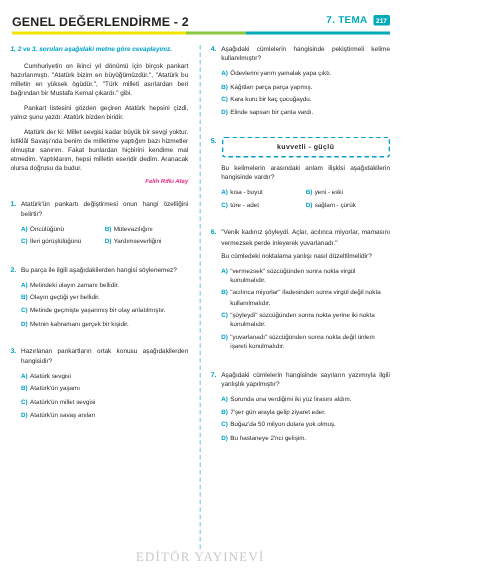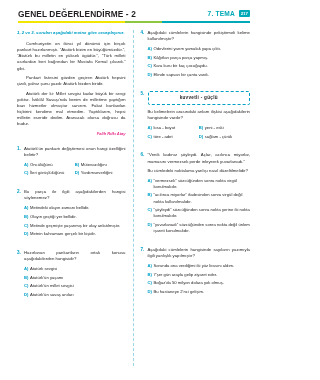--- a/index.html
+++ b/index.html
@@ -13,21 +13,21 @@
     font-family: "Liberation Sans", sans-serif;
     color: #231f20;
     position: relative;
     overflow: hidden;
   }
   .page {
     width: 267px;
     height: 380px;
     position: relative;
     box-sizing: border-box;
-    padding: 0 17px;
+    padding: 0 7px;
   }
 
   
   .header {
     position: relative;
     height: 24px;
     padding-top: 9px;
     box-sizing: border-box;
   }
   .header-title {
@@ -403,14 +403,15 @@
               <span class="opt-letter">D)</span>
               <span class="opt-text">Bu hastaneye 2'nci gelişim.</span>
             </div>
           </div>
         </div>
       </div>
 
     </div>
   </div>
 
+  <div class="footer">EDİTÖR YAYINEVİ</div>
 
 </div>
 
 </body></html>

